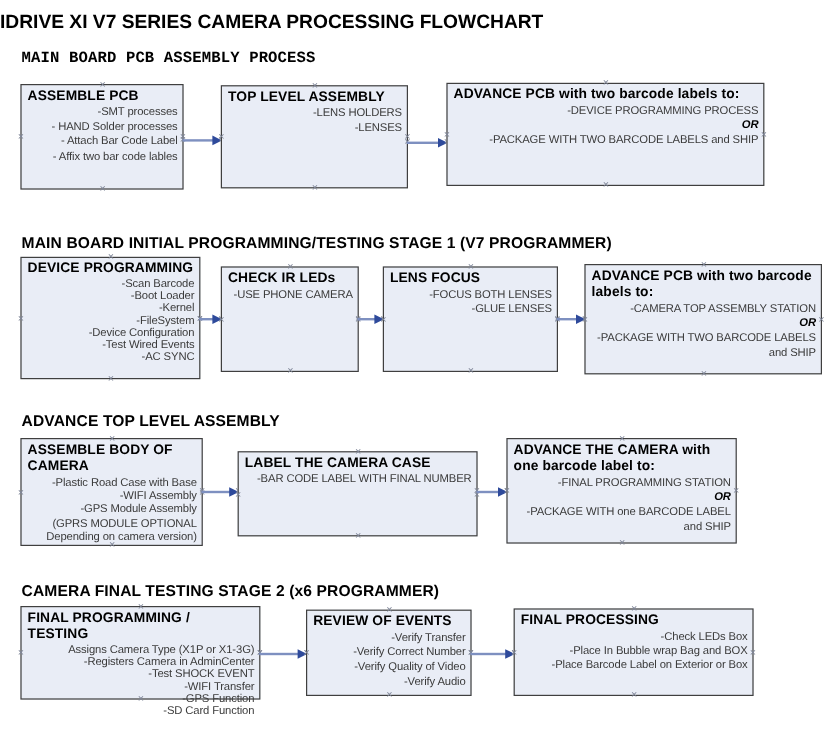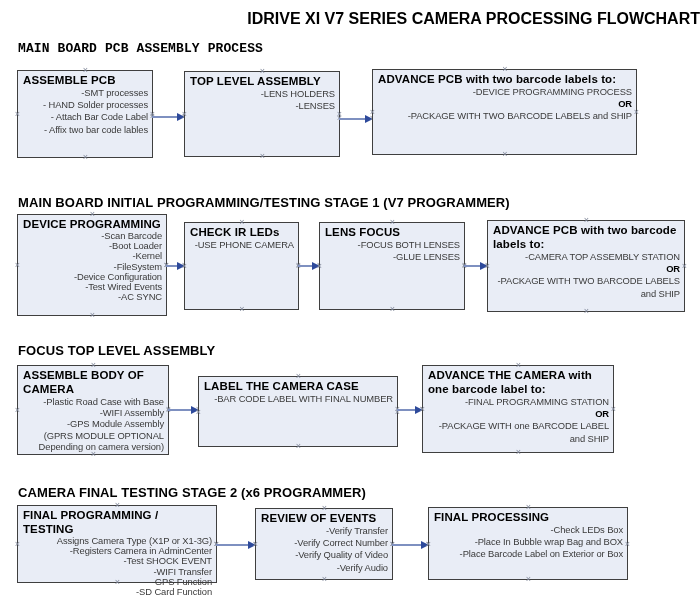--- a/index.html
+++ b/index.html
@@ -1,41 +1,41 @@
 <!DOCTYPE html>
 <html><head>
 <meta charset="utf-8">
 <style>
   html,body { margin:0; padding:0; background:#ffffff; }
   .canvas {
     position:relative; width:700px; height:610px; background:#ffffff;
     font-family:"Liberation Sans", sans-serif; overflow:hidden;
   }
   .main-title {
-    position:absolute; top:10px; left:0; width:700px; text-align:right;
+    position:absolute; top:10px; left:0; width:700px; text-align:left;
     font-size:16px; font-weight:bold; color:#000;
   }
   .section-header {
     position:absolute; font-size:13px; font-weight:bold; color:#000;
     white-space:nowrap; letter-spacing:0.1px;
   }
   .box {
     position:absolute; background:#e9edf6; border:1px solid #3f3f3f;
     box-sizing:border-box; padding:2px 4px 0 5px;
   }
   .box-title {
     font-size:11.5px; font-weight:bold; color:#000; line-height:14px;
     letter-spacing:0.1px;
   }
   .item {
     font-size:9.4px; color:#3a3a3a; line-height:12.2px; letter-spacing:-0.1px;text-align:right;
   }
   .dense .item { line-height:10.2px; }
   .mid .item   { line-height:11.2px; }
-  .item.b { font-weight:bold; color:#000; }
+  .item.b { font-weight:bold; color:#000;font-style:italic; }
   
   .h {
     position:absolute; font-size:9px; line-height:6px; color:#7f8698;
     width:7px; height:7px; text-align:center; pointer-events:none;
   }
   .ht { top:-4px; left:50%; margin-left:-3px; }
   .hb { bottom:-4px; left:50%; margin-left:-3px; }
   .hl { left:-4px; top:50%; margin-top:-3px; }
   .hr { right:-4px; top:50%; margin-top:-3px; }
   
@@ -170,21 +170,21 @@
     <span class="h hb">×</span>
     <span class="h hl">×</span>
     <span class="h hr">×</span>
     <div class="box-title">ADVANCE PCB with two barcode labels to:</div>
     <div class="item">-CAMERA TOP ASSEMBLY STATION</div>
     <div class="item b">OR</div>
     <div class="item">-PACKAGE WITH TWO BARCODE LABELS</div>
     <div class="item">and SHIP</div>
   </div>
 
-  <div class="section-header" style="left:18px; top:343px;">FOCUS TOP LEVEL ASSEMBLY</div>
+  <div class="section-header" style="left:18px; top:343px;">ADVANCE TOP LEVEL ASSEMBLY</div>
 
   <div class="box mid" style="left:17px; top:365px; width:152px; height:90px;">
     <span class="h ht">×</span>
     <span class="h hb">×</span>
     <span class="h hl">×</span>
     <span class="h hr">×</span>
     <div class="box-title">ASSEMBLE BODY OF CAMERA</div>
     <div class="item">-Plastic Road Case with Base</div>
     <div class="item">-WIFI Assembly</div>
     <div class="item">-GPS Module Assembly</div>

